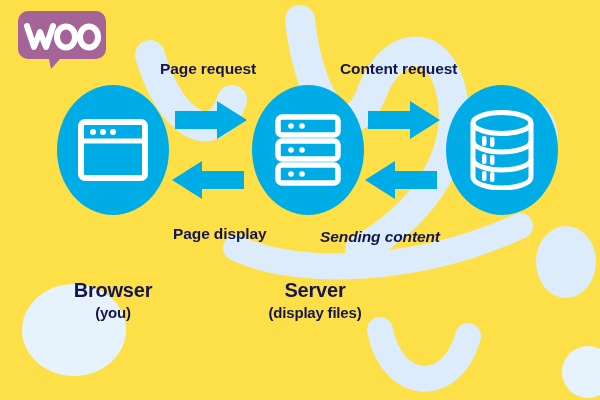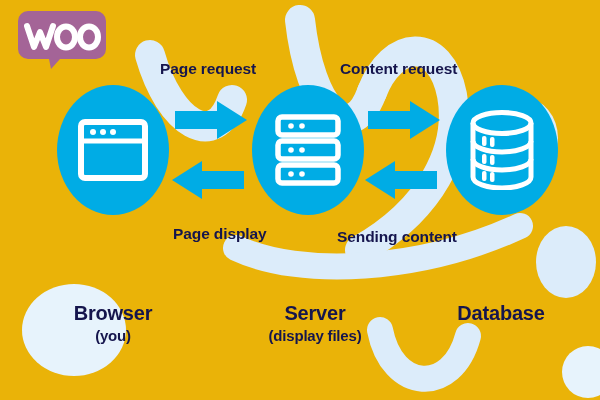--- a/index.html
+++ b/index.html
@@ -6,21 +6,21 @@
   html, body {
     margin: 0;
     padding: 0;
     background: #ffffff;
   }
   .canvas {
     position: relative;
     width: 600px;
     height: 400px;
     overflow: hidden;
-    background: #eab308;
+    background: #fde047;
     font-family: "Liberation Sans", sans-serif;
     -webkit-font-smoothing: antialiased;
   }
   
   .watermark {
     position: absolute;
     inset: 0;
     pointer-events: none;
   }
   .watermark svg { display: block; width: 600px; height: 400px; }
@@ -77,30 +77,29 @@
     color: #15154d;
     font-size: 15.5px;
     font-weight: bold;
     letter-spacing: -0.1px;
     white-space: nowrap;
     line-height: 1;
   }
   .lbl-page-request    { left: 160px; top: 61px; }
   .lbl-content-request { left: 340px; top: 61px; }
   .lbl-page-display    { left: 161px; top: 226px; margin-left: 12px; }
-  .lbl-sending-content { left: 337px; top: 229px; }
+  .lbl-sending-content { left: 320px; top: 229px; font-style: italic; }
 
   
   .caption {
     position: absolute;
     width: 200px;
     text-align: center;
     color: #15154d;
     line-height: 1.22;
-    margin-top: 23px;
   }
   .caption .title {
     display: block;
     font-size: 20px;
     font-weight: bold;
     letter-spacing: -0.2px;
   }
   .caption .sub {
     display: block;
     font-size: 15px;
@@ -228,16 +227,15 @@
 
   <div class="caption cap-browser">
     <span class="title">Browser</span>
     <span class="sub">(you)</span>
   </div>
   <div class="caption cap-server">
     <span class="title">Server</span>
     <span class="sub">(display files)</span>
   </div>
   <div class="caption cap-database">
-    <span class="title">Database</span>
   </div>
 
 </div>
 
 </body></html>

